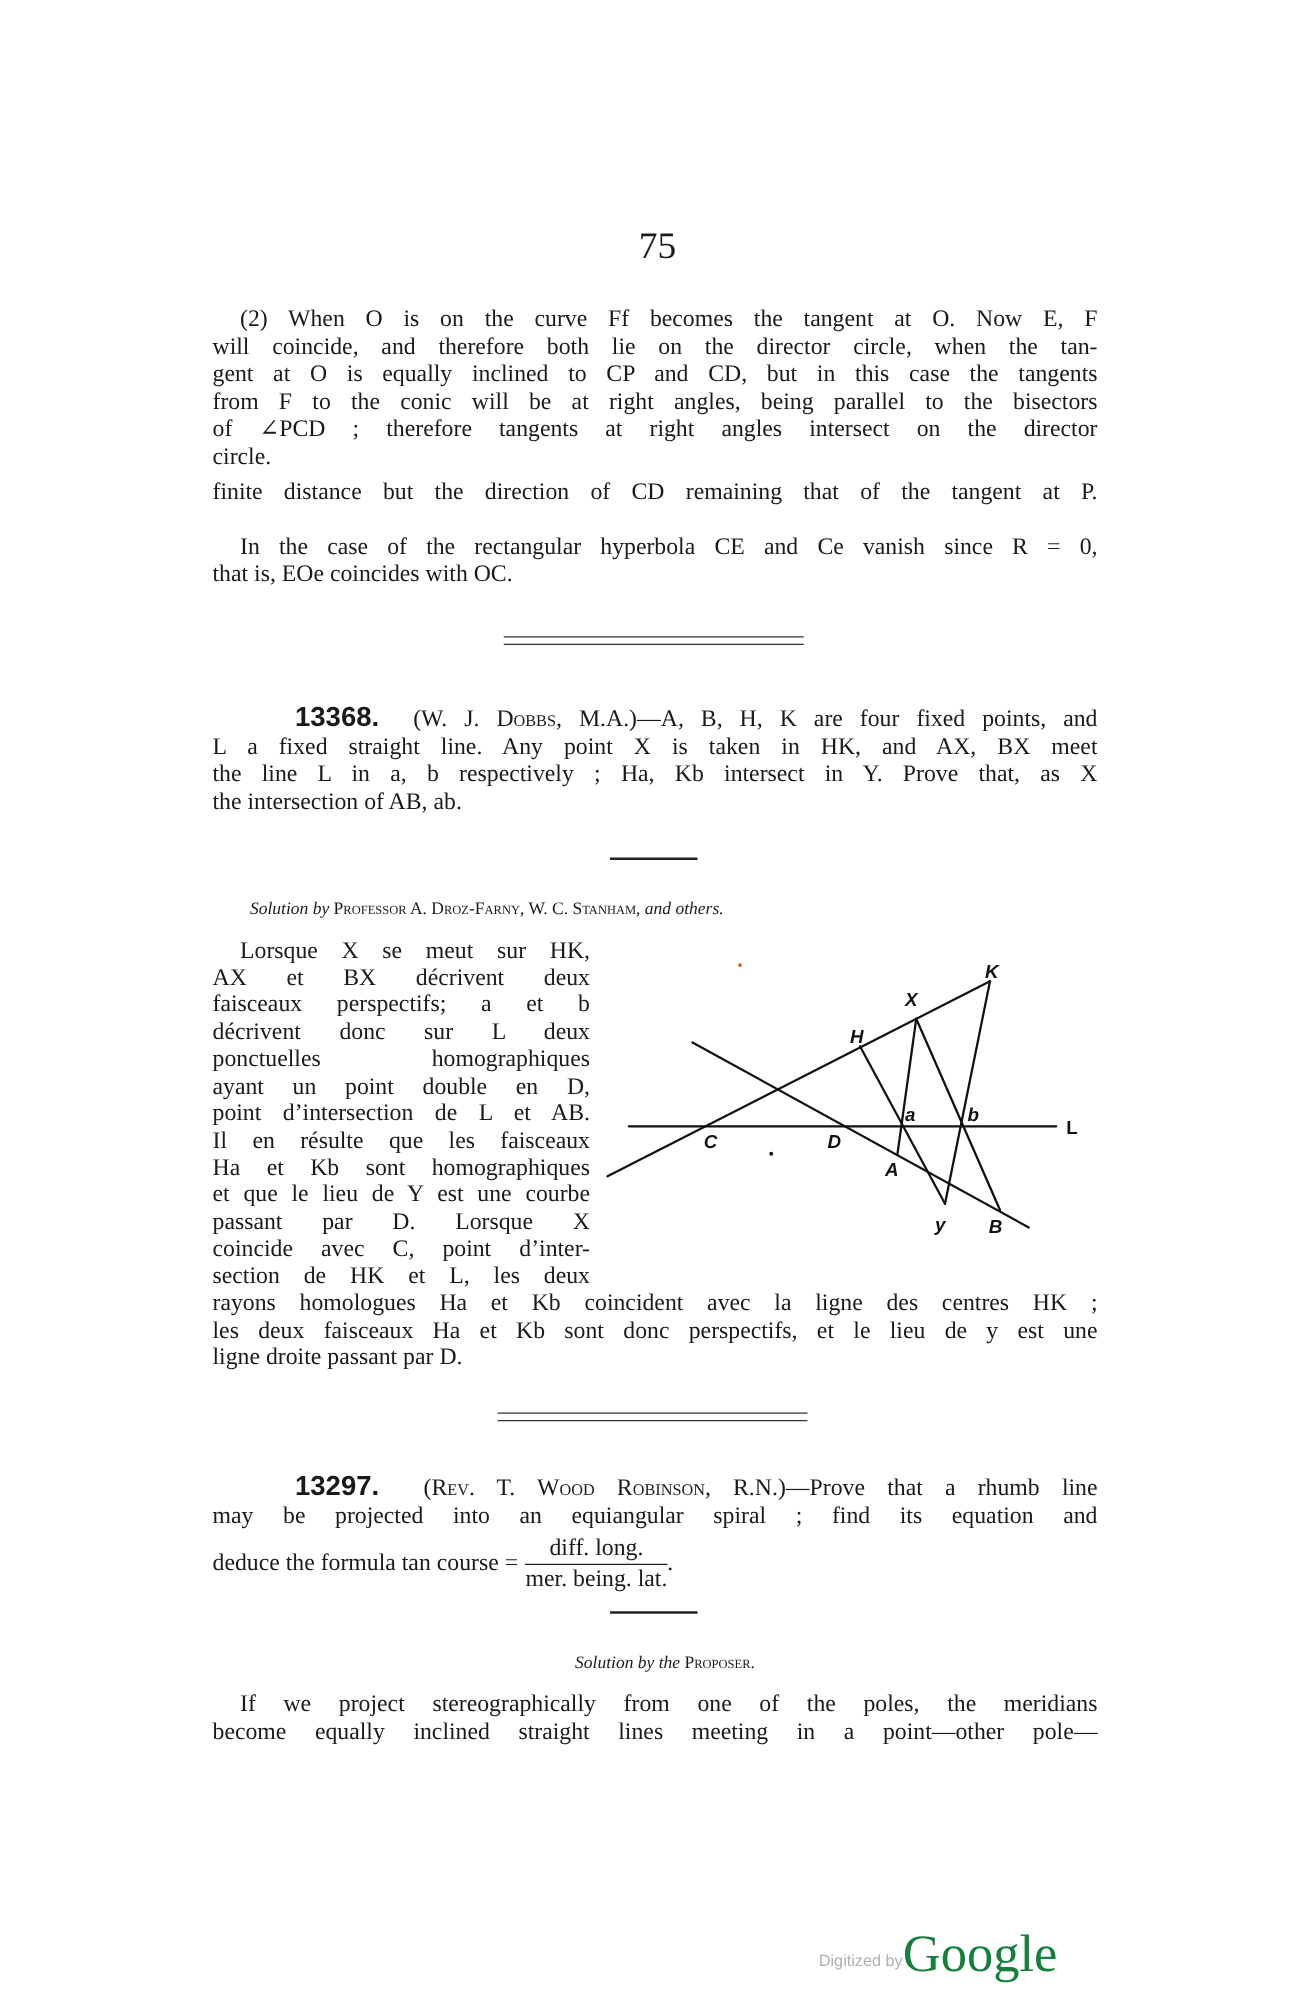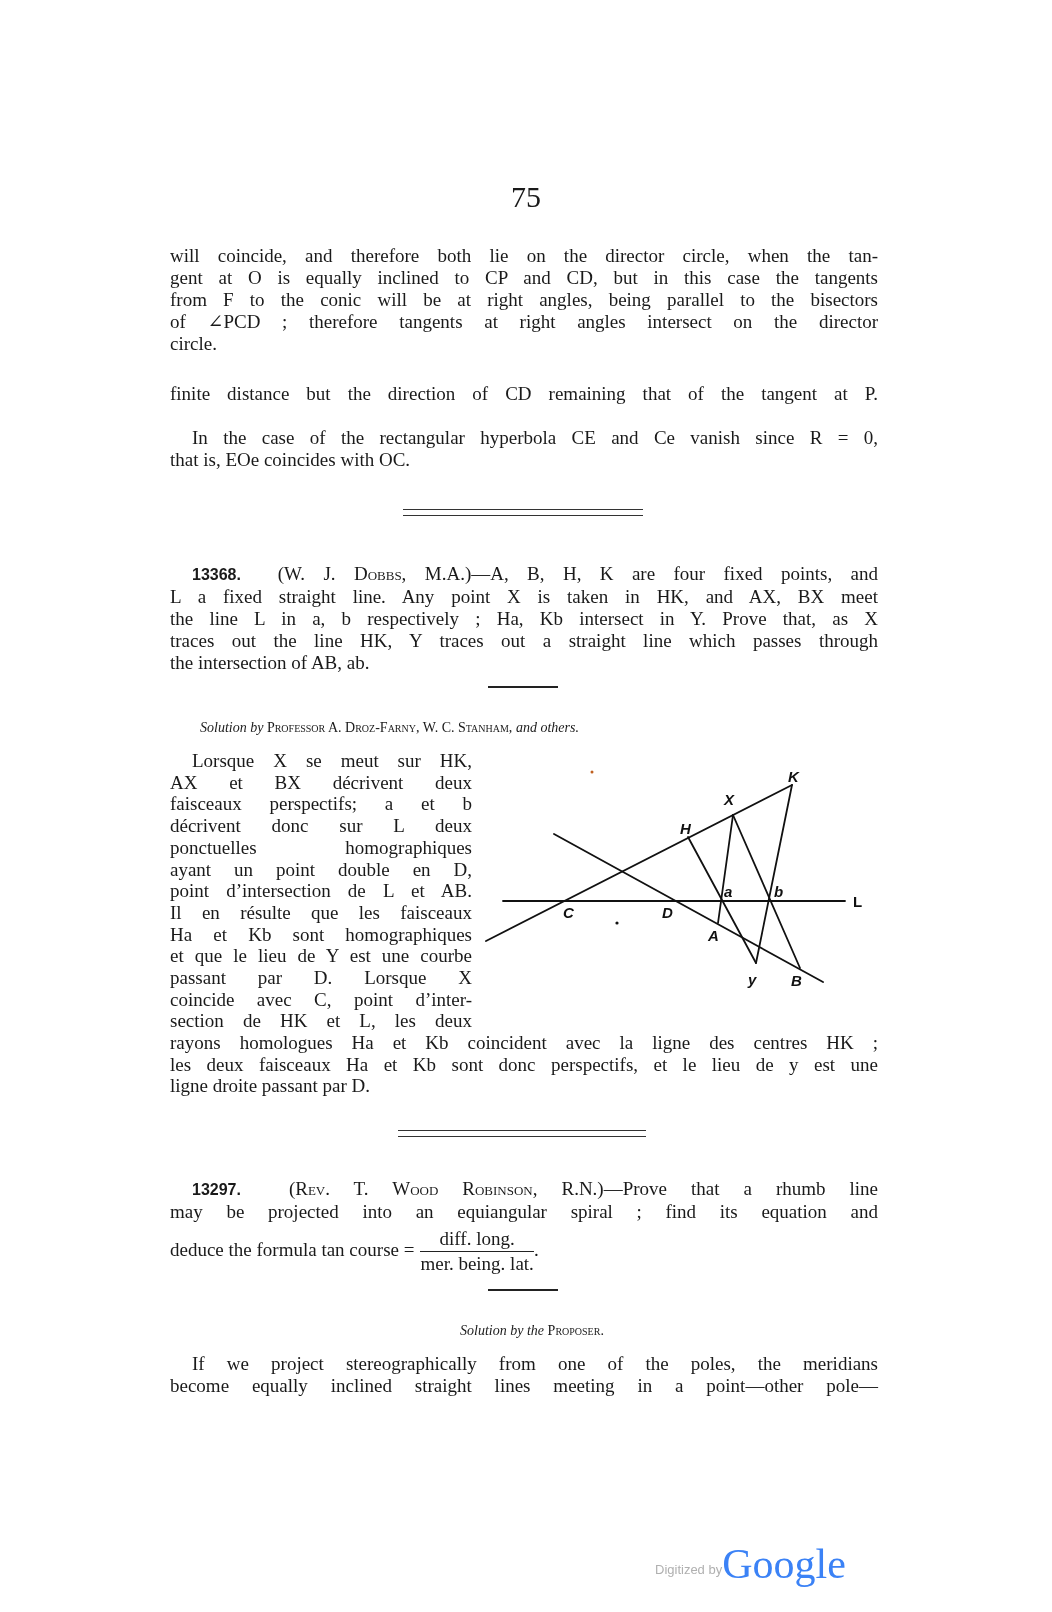--- a/index.html
+++ b/index.html
@@ -7,40 +7,41 @@
     width: 1052px; height: 1612px; background: #ffffff; position: relative; overflow: hidden;
     font-family: "Liberation Serif", "DejaVu Serif", serif; color: #1a1a1a;
   }
   .abs { position: absolute; }
   .page-number { left: 0; width: 1052px; top: 180px; text-align: center; font-size: 30px; line-height: 34px; }
   .block { position: absolute; left: 170px; width: 708px; font-size: 19px; line-height: 22px; text-align: justify; }
   .line { display: block; text-align: justify; text-align-last: justify; white-space: nowrap; }
   .line.last { text-align-last: left; }
   .sc { font-variant: small-caps; }
   .it { font-style: italic; }
-  .bold-num { font-family: "Liberation Sans", "DejaVu Sans", sans-serif; font-weight: bold; font-size: 16px; }
+  .bold-num { font-family: "Liberation Sans", "DejaVu Sans", sans-serif; font-weight: bold; font-size: 22px; margin-left: 44px; }
   .double-rule { position: absolute; height: 5px; border-top: 1.5px solid #333; border-bottom: 1.5px solid #333; }
   .short-rule { position: absolute; height: 0; border-top: 2px solid #222; }
   .centered { position: absolute; left: 178px; width: 708px; text-align: center; font-size: 14px; line-height: 22px; }
   .frac { display: inline-block; vertical-align: middle; text-align: center; margin-left: 6px; }
   .frac .num { display: block; border-bottom: 1.2px solid #222; padding: 0 4px 1px 4px; }
   .frac .den { display: block; padding-top: 1px; }
   .french { position: absolute; left: 170px; width: 302px; font-size: 19px; line-height: 21.7px; }
   .french-wide { position: absolute; left: 170px; width: 708px; font-size: 19px; line-height: 21.7px; }
   .watermark { position: absolute; left: 655px; top: 1540px; color: #b0b0b0; white-space: nowrap; }
   .watermark .small { font-family: "Liberation Sans", "DejaVu Sans", sans-serif; font-size: 13px; vertical-align: 4px; }
-  .watermark .big { font-family: "Liberation Serif", "DejaVu Serif", serif; font-size: 42px; color: #3b82f6; }
+  .watermark .big { font-family: "Liberation Serif", "DejaVu Serif", serif; font-size: 42px; color: #15803d; }
   svg text { font-family: "Liberation Sans", "DejaVu Sans", sans-serif; font-style: italic; font-weight: bold; font-size: 15px; fill: #111; }
 </style>
 </head>
 <body>
 
 <div class="abs page-number">75</div>
 
 <div class="block" style="top:245px;">
+  <span class="line" style="padding-left:22px;">(2) When O is on the curve Ff becomes the tangent at O. Now E, F</span>
   <span class="line">will coincide, and therefore both lie on the director circle, when the tan-</span>
   <span class="line">gent at O is equally inclined to CP and CD, but in this case the tangents</span>
   <span class="line">from F to the conic will be at right angles, being parallel to the bisectors</span>
   <span class="line">of ∠PCD ; therefore tangents at right angles intersect on the director</span>
   <span class="line last">circle.</span>
 </div>
 
 <div class="block" style="top:383px;">
   <span class="line">finite distance but the direction of CD remaining that of the tangent at P.</span>
 </div>
@@ -49,21 +50,20 @@
   <span class="line" style="padding-left:22px;">In the case of the rectangular hyperbola CE and Ce vanish since R = 0,</span>
   <span class="line last">that is, EOe coincides with OC.</span>
 </div>
 
 <div class="double-rule" style="left:403px; width:240px; top:509px;"></div>
 
 <div class="block" style="top:563px;">
   <span class="line" style="padding-left:22px;"><span class="bold-num">13368.</span>&nbsp;&nbsp;<span class="sc">(W. J. Dobbs, M.A.)</span><span>—A, B, H, K are four fixed points, and</span></span>
   <span class="line">L a fixed straight line. Any point X is taken in HK, and AX, BX meet</span>
   <span class="line">the line L in a, b respectively ; Ha, Kb intersect in Y. Prove that, as X</span>
-  <span class="line">traces out the line HK, Y traces out a straight line which passes through</span>
   <span class="line last">the intersection of AB, ab.</span>
 </div>
 
 <div class="short-rule" style="left:488px; width:70px; top:686px;"></div>
 
 <div class="centered" style="top:717px; text-align:left; padding-left:22px; width:686px;">
   <span class="it">Solution by</span>
   <span class="sc">Professor A. Droz-Farny, W. C. Stanham,</span>
   <span class="it">and others.</span>
 </div>

